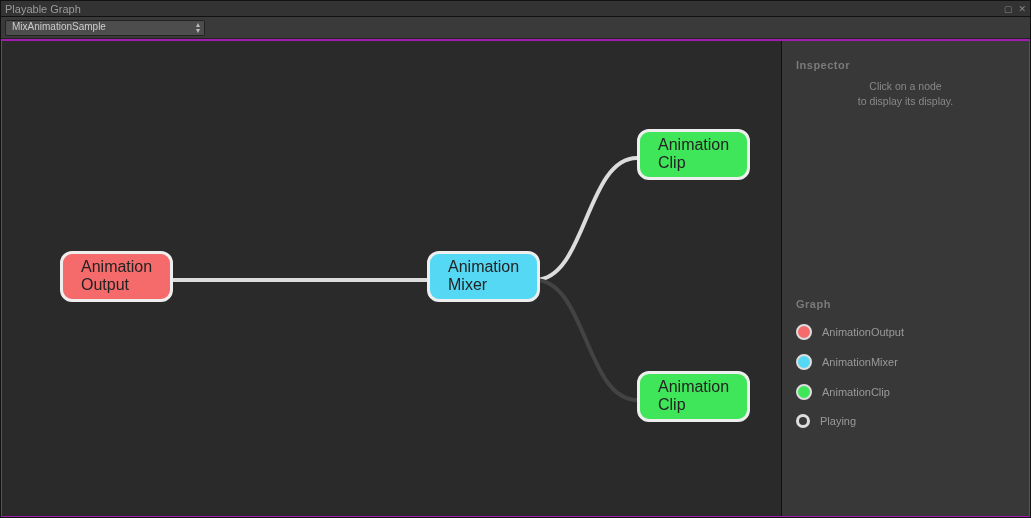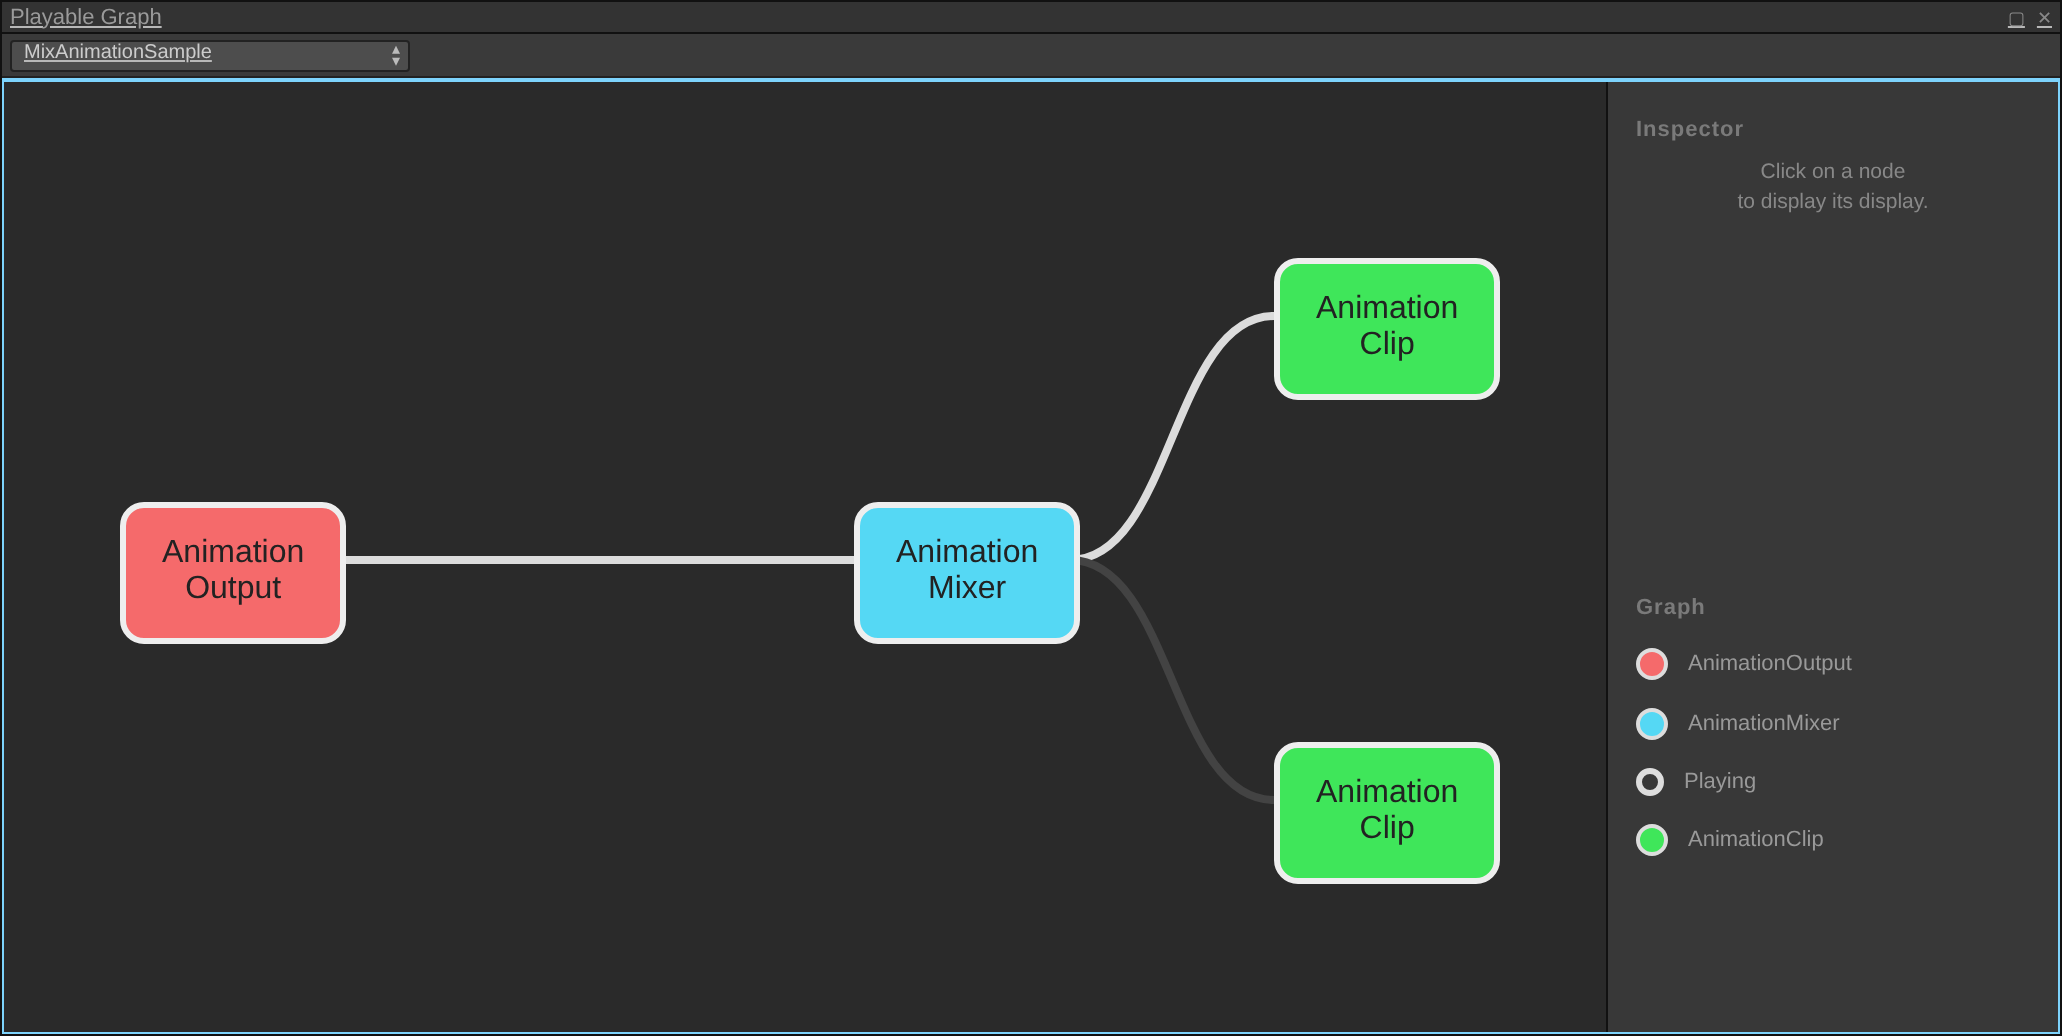--- a/index.html
+++ b/index.html
@@ -5,24 +5,23 @@
   * { box-sizing: border-box; margin: 0; padding: 0; }
   html, body {
     width: 1031px; height: 518px;
     background: #2a2a2a;
     font-family: "Lucida Grande", "Segoe UI", Verdana, sans-serif;
     color: #b8b8b8;
     overflow: hidden;
   }
   .window {
     width: 1031px; height: 518px;
-    background: #7dd3fc;
+    background: #a21caf;
     border: 1px solid #111;
     position: relative;
-    text-decoration: underline;
   }
   .titlebar {
     height: 16px;
     background: #333;
     border-bottom: 1px solid #111;
     display: flex; align-items: center;
     padding: 0 4px;
     font-size: 11px;
     color: #9a9a9a;
   }
@@ -56,21 +55,21 @@
     position: absolute;
     top: 40px; bottom: 1px; left: 1px; right: 1px;
     display: flex;
   }
   .graph {
     flex: 1; position: relative;
     background: #2a2a2a;
     overflow: hidden;
   }
   .side {
-    width: 226px;
+    width: 248px;
     background: #383838;
     border-left: 1px solid #111;
     padding: 18px 14px 14px 14px;
     font-size: 11px;
     color: #888;
   }
   .side h3 {
     font-size: 11px;
     font-weight: bold;
     color: #7a7a7a;
@@ -105,26 +104,25 @@
     font-size: 10px; color: #888;
   }
   .edge-gradient {
     height: 12px; width: 100%;
     margin-top: 2px;
     background: linear-gradient(to right, #111 0%, #ddd 100%);
   }
 
   .node {
     position: absolute;
-    padding: 14px 18px;
+    padding: 4px 18px;
     border-radius: 12px;
     border: 3px solid #eee;
     font-size: 16px;
     color: #222;
-    text-align: center;
     line-height: 1.15;
     cursor: move;
     white-space: pre-line;
   }
   svg.edges {
     position: absolute; inset: 0;
     width: 100%; height: 100%;
     pointer-events: none;
   }
 </style>
@@ -181,25 +179,25 @@
         <div id="legend-items">
             <div class="legend-item">
               <div class="legend-swatch" style="background: rgb(245, 106, 107);"></div>
               <span>AnimationOutput</span>
             </div>
             <div class="legend-item">
               <div class="legend-swatch" style="background: rgb(85, 216, 244);"></div>
               <span>AnimationMixer</span>
             </div>
             <div class="legend-item">
+              <div class="legend-swatch" style="background: rgb(63, 230, 90);"></div>
+              <span>AnimationClip</span>
+            </div>
+            <div class="legend-item">
               <div class="legend-swatch ring"></div>
               <span>Playing</span>
-            </div>
-            <div class="legend-item">
-              <div class="legend-swatch" style="background: rgb(63, 230, 90);"></div>
-              <span>AnimationClip</span>
             </div>
           </div>
       </div>
 
     </div>
   </div>
 </div>
 
 </body></html>

